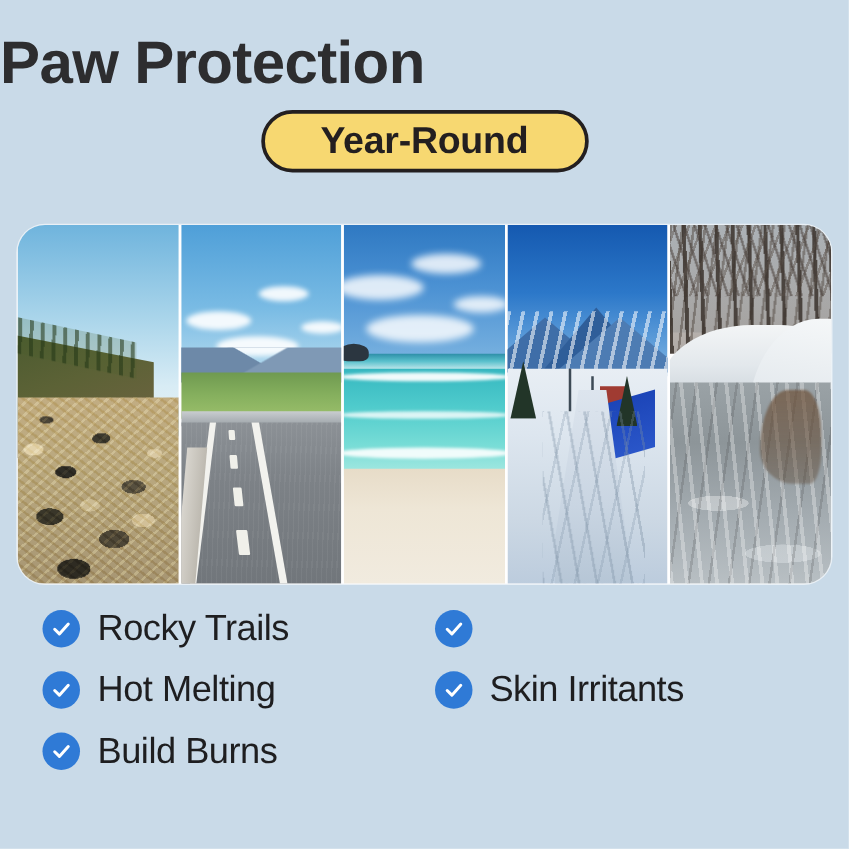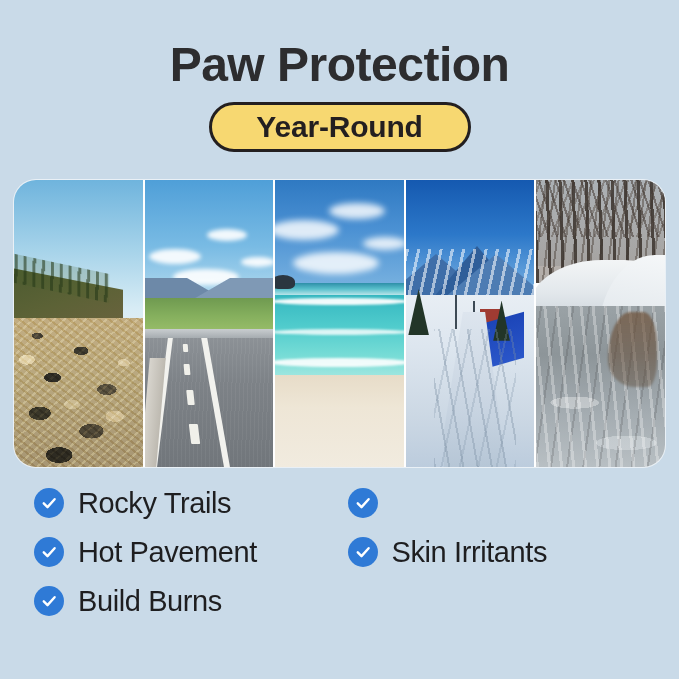--- a/index.html
+++ b/index.html
@@ -10,22 +10,21 @@
     width: 679px;
     height: 679px;
     background: #c9dae8;
     font-family: "Liberation Sans", sans-serif;
     overflow: hidden;
     position: relative;
   }
 
   
   .header {
-    padding-top: 40px;
-    text-align: center;
+    padding-top: 26px;
   }
   .page-title {
     font-family: "Liberation Sans", sans-serif;
     font-size: 48px;
     font-weight: bold;
     letter-spacing: -0.5px;
     color: #2d2d2f;
     line-height: 1.05;
     margin: 0;
   }
@@ -459,21 +458,21 @@
       </span>
       <span class="item-label">Rocky Trails</span>
     </div>
 
     <div class="item">
       <span class="check">
         <svg width="18" height="18" viewBox="0 0 24 24" aria-hidden="true">
           <path d="M5 12.5 L10 17.5 L19.5 7" fill="none" stroke="#ffffff" stroke-width="3.2" stroke-linecap="round" stroke-linejoin="round"></path>
         </svg>
       </span>
-      <span class="item-label">Hot Pavement</span>
+      <span class="item-label">Hot Melting</span>
     </div>
 
     <div class="item">
       <span class="check">
         <svg width="18" height="18" viewBox="0 0 24 24" aria-hidden="true">
           <path d="M5 12.5 L10 17.5 L19.5 7" fill="none" stroke="#ffffff" stroke-width="3.2" stroke-linecap="round" stroke-linejoin="round"></path>
         </svg>
       </span>
       <span class="item-label">Build Burns</span>
     </div>

